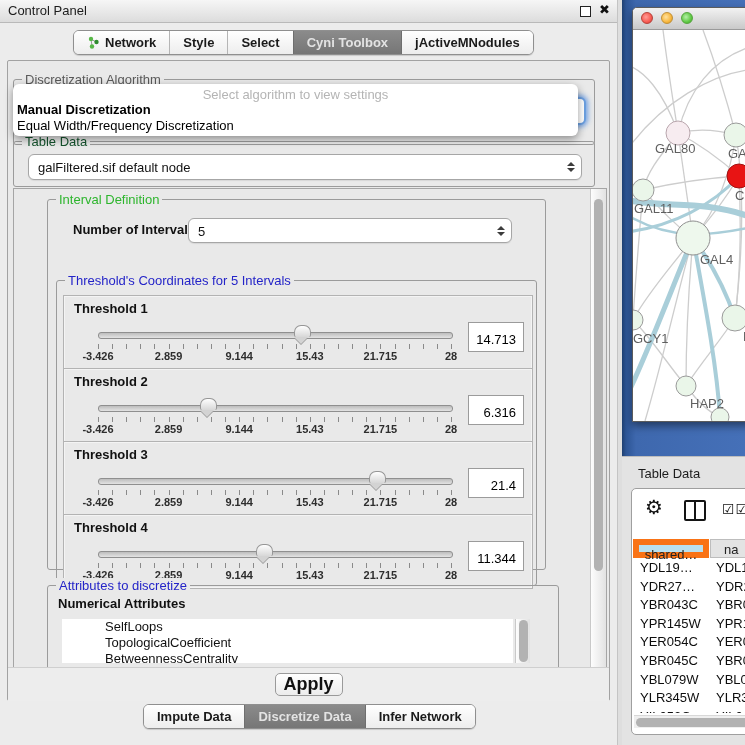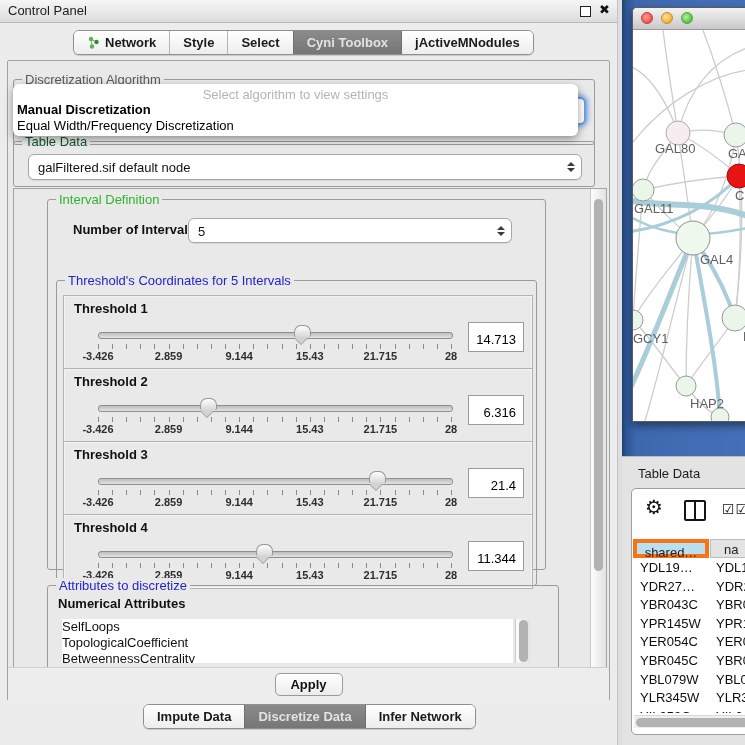--- a/index.html
+++ b/index.html
@@ -62,26 +62,26 @@
     border-left:7.5px solid transparent;border-right:7.5px solid transparent;border-top:7px solid #d3d3d3;
     filter:drop-shadow(0 1px 0 #969696);}
   .ticks{position:absolute;left:34px;top:48px;width:354px;height:5px;
     background:repeating-linear-gradient(to right,#8a8a8a 0,#8a8a8a 1px,transparent 1px,transparent 14.12px);}
   .scale{position:absolute;left:34px;top:54px;width:353px;height:14px;}
   .scale span{position:absolute;transform:translateX(-50%);font-size:11px;font-weight:bold;color:#2e2e2e;white-space:nowrap;}
   .vbox{position:absolute;right:8px;top:26px;width:56px;height:30px;background:#fff;border:1px solid #9b9b9b;
     font-size:13px;color:#000;text-align:right;line-height:34px;padding-right:7px;box-sizing:border-box;}
   
   #attr-list{position:absolute;left:14px;top:33px;width:451px;height:44px;background:#fff;overflow:hidden;}
-  #attr-list .li{font-size:13px;color:#111;height:16px;line-height:16px;white-space:nowrap;}
+  #attr-list .li{font-size:13px;color:#111;height:16px;line-height:16px;white-space:nowrap;margin-left:43px;}
   
   #apply-row{position:absolute;left:0;top:606px;width:100%;height:33px;background:#ededed;border-top:1px solid #cfcfcf;}
   #apply-btn{position:absolute;left:50%;top:5px;transform:translateX(-50%);width:66px;height:21px;
     background:linear-gradient(#ffffff,#ececec);border:1px solid #9a9a9a;border-radius:5px;
-    font-size:13px;font-weight:bold;color:#111;text-align:center;line-height:21px;}
+    font-size:18px;font-weight:bold;color:#111;text-align:center;line-height:21px;}
   
   #divider{position:absolute;left:617px;top:0;width:5px;height:745px;background:#dedede;
     border-left:1px solid #c4c4c4;border-right:1px solid #97a3b6;}
   #desktop{position:absolute;left:622px;top:0;width:123px;height:456px;
     background:linear-gradient(to right,#1f4071 0,#2d5595 4px,#3e68ae 14px,#4570b8 100%);}
   #netwin{position:absolute;left:632px;top:7px;width:120px;height:413px;border:1px solid #5c5c5c;
     border-radius:5px 0 0 0;box-shadow:0 4px 9px rgba(0,0,0,.45);background:#fff;}
   #net-titlebar{position:absolute;left:0;top:0;width:100%;height:21px;border-radius:4px 0 0 0;
     background:linear-gradient(#f2f2f2,#c9c9c9);border-bottom:1px solid #9a9a9a;}
   .light{position:absolute;top:4px;width:12px;height:12px;border-radius:50%;}
@@ -94,21 +94,21 @@
   #tp-title{position:absolute;left:16px;top:9px;font-size:13px;color:#1c1c1c;}
   #tp-card{position:absolute;left:9px;top:31px;width:130px;height:245px;background:#fff;
     border:1px solid #9f9f9f;border-radius:5px;overflow:hidden;}
   .tool{position:absolute;color:#111;font-family:"DejaVu Sans",sans-serif;}
   #gear-ico{left:13px;top:6px;font-size:20px;}
   #cols-ico{left:52px;top:11px;width:18px;height:17px;border:2px solid #141414;border-radius:2px;}
   #cols-ico::after{content:'';position:absolute;left:8px;top:0;width:2px;height:17px;background:#141414;}
   #checks-ico{left:90px;top:12px;font-size:14px;letter-spacing:1px;}
   #tp-header{position:absolute;left:1px;top:50px;height:20px;width:200px;}
   .hcell{position:absolute;top:0;height:19px;font-size:13px;color:#222;line-height:19px;box-sizing:border-box;}
-  #hc1{left:0;width:76px;background:#b9e0ef;border:4px solid #f97316;text-align:center;}
+  #hc1{left:0;width:76px;background:#b9e0ef;border:6px solid #f97316;text-align:center;}
   #hc2{left:77px;width:70px;background:#e3e3e3;border:1px solid #bdbdbd;padding-left:13px;}
   #tp-rows{position:absolute;left:1px;top:70px;width:160px;height:154px;overflow:hidden;}
   .tr{position:relative;height:18.6px;}
   .td{position:absolute;top:0;font-size:13px;color:#0d0d0d;line-height:18.6px;white-space:nowrap;}
   .td.c1{left:7px;width:69px;overflow:hidden;}
   .td.c2{left:83px;}
   #hsb{position:absolute;left:2px;top:226px;width:126px;height:12px;background:#efefef;border-top:1px solid #d8d8d8;}
   #hsb .hthumb{position:absolute;left:2px;top:1.5px;width:118px;height:9px;background:#b2b2b2;border-radius:5px;}
   svg text{font-family:"Liberation Sans",sans-serif;}
 </style>

